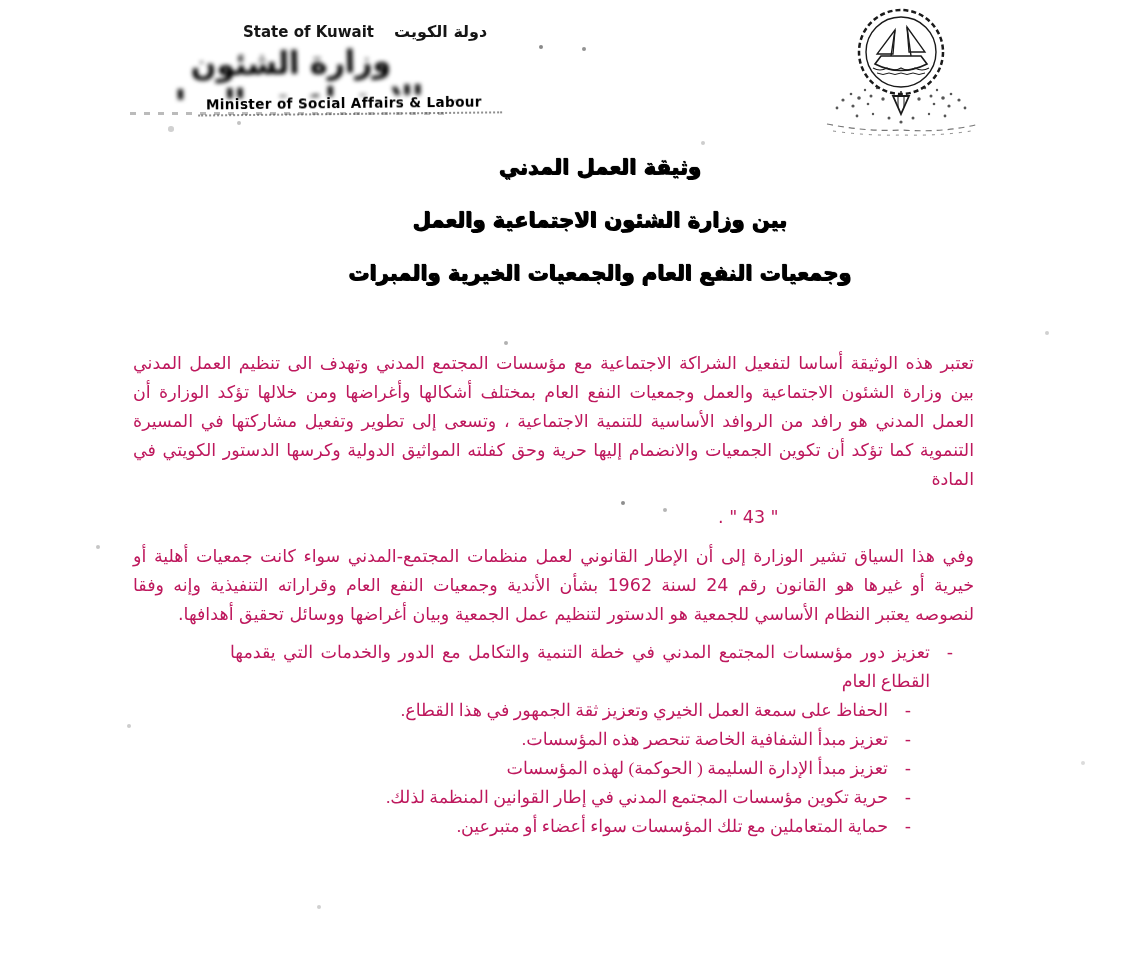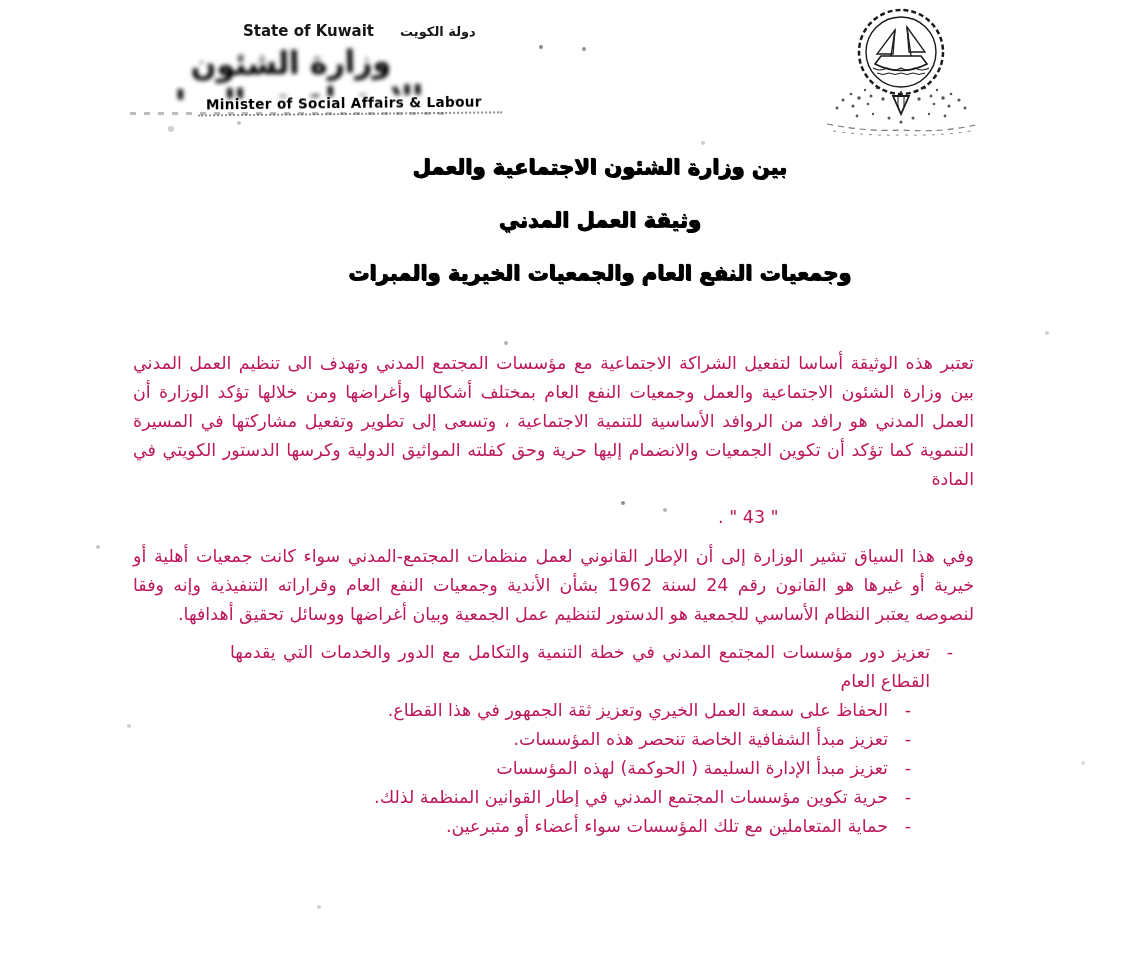--- a/index.html
+++ b/index.html
@@ -8,25 +8,25 @@
     background:#ffffff;
     font-family:"DejaVu Sans","Liberation Sans",sans-serif;
     color:#1c1c1c;
     overflow:hidden;
   }
   .page{position:relative;width:1133px;height:960px;background:#fff;}
 
   
   .country-line{
     position:absolute;top:22px;left:243px;
-    display:flex;gap:26px;align-items:baseline;
+    display:flex;gap:20px;align-items:baseline;
     font-weight:bold;font-size:15px;color:#161616;
     filter:blur(.2px);
   }
-  .country-ar{font-size:13px;direction:rtl;}
+  .country-ar{font-size:16px;direction:rtl;}
   .ministry-smudge{
     position:absolute;top:46px;left:126px;width:330px;height:50px;
     font-size:30px;font-weight:800;text-align:center;direction:rtl;
     color:#1a1a1a;
     filter:blur(2.2px) contrast(1.5);
     transform:rotate(-1.2deg) scaleY(1.05);
     letter-spacing:1px;
     overflow:hidden;
   }
   .minister-line{
@@ -75,21 +75,21 @@
     text-align:right;padding-left:0;margin:0 100px 10px 0;
     direction:rtl;text-align:left;padding-left:585px;
     white-space:nowrap;
   }
   .bullet-list{margin-top:5px;}
   .bullet{
     display:flex;direction:rtl;gap:14px;align-items:flex-start;
     line-height:29px;
   }
   .bullet .marker{flex:0 0 auto;width:12px;text-align:center;}
-  .bullet .btext{flex:1 1 auto;}
+  .bullet .btext{flex:1 1 auto;font-family:Liberation Serif, serif;}
   .bullet.b1{padding-right:18px;}
   .bullet.indent{padding-right:60px;}
   .bullet.b1 .btext{max-width:700px;}
 
   
   .speck{
     position:absolute;top:0;left:0;width:2px;height:2px;border-radius:50%;
     background:transparent;
     box-shadow:
       540px 46px 0 1px rgba(40,40,40,.55),
@@ -169,22 +169,22 @@
           <circle cx="116" cy="110" r="1.2"></circle>
           <circle cx="132" cy="112" r="1.4"></circle>
         <circle cx="88" cy="118" r="1.6"></circle>
       </g>
       <path d="M14,120 q40,8 74,6 q44,3 78,-6" stroke-width="1.2" stroke-dasharray="6 5" opacity=".6"></path>
       <path d="M20,127 q35,5 68,4 q40,1 70,-4" stroke-width="1" stroke-dasharray="3 6" opacity=".5"></path>
     </svg>
   </div>
 
   <div class="titles">
+    <div class="doc-title">وثيقة العمل المدني</div>
     <div class="doc-title">بين وزارة الشئون الاجتماعية والعمل</div>
-    <div class="doc-title">وثيقة العمل المدني</div>
     <div class="doc-title">وجمعيات النفع العام والجمعيات الخيرية والمبرات</div>
   </div>
 
   <div class="body-text">
     <p class="para">تعتبر هذه الوثيقة أساسا لتفعيل الشراكة الاجتماعية مع مؤسسات المجتمع المدني وتهدف الى تنظيم العمل المدني بين وزارة الشئون الاجتماعية والعمل وجمعيات النفع العام بمختلف أشكالها وأغراضها ومن خلالها تؤكد الوزارة أن العمل المدني هو رافد من الروافد الأساسية للتنمية الاجتماعية ، وتسعى إلى تطوير وتفعيل مشاركتها في المسيرة التنموية كما تؤكد أن تكوين الجمعيات والانضمام إليها حرية وحق كفلته المواثيق الدولية وكرسها الدستور الكويتي في المادة</p>
     <p class="para p1-43">" 43 " .</p>
     <p class="para">وفي هذا السياق تشير الوزارة إلى أن الإطار القانوني لعمل منظمات المجتمع-المدني سواء كانت جمعيات أهلية أو خيرية أو غيرها هو القانون رقم 24 لسنة 1962 بشأن الأندية وجمعيات النفع العام وقراراته التنفيذية وإنه وفقا لنصوصه يعتبر النظام الأساسي للجمعية هو الدستور لتنظيم عمل الجمعية وبيان أغراضها ووسائل تحقيق أهدافها.</p>
 
     <div class="bullet-list">
       <div class="bullet b1">

